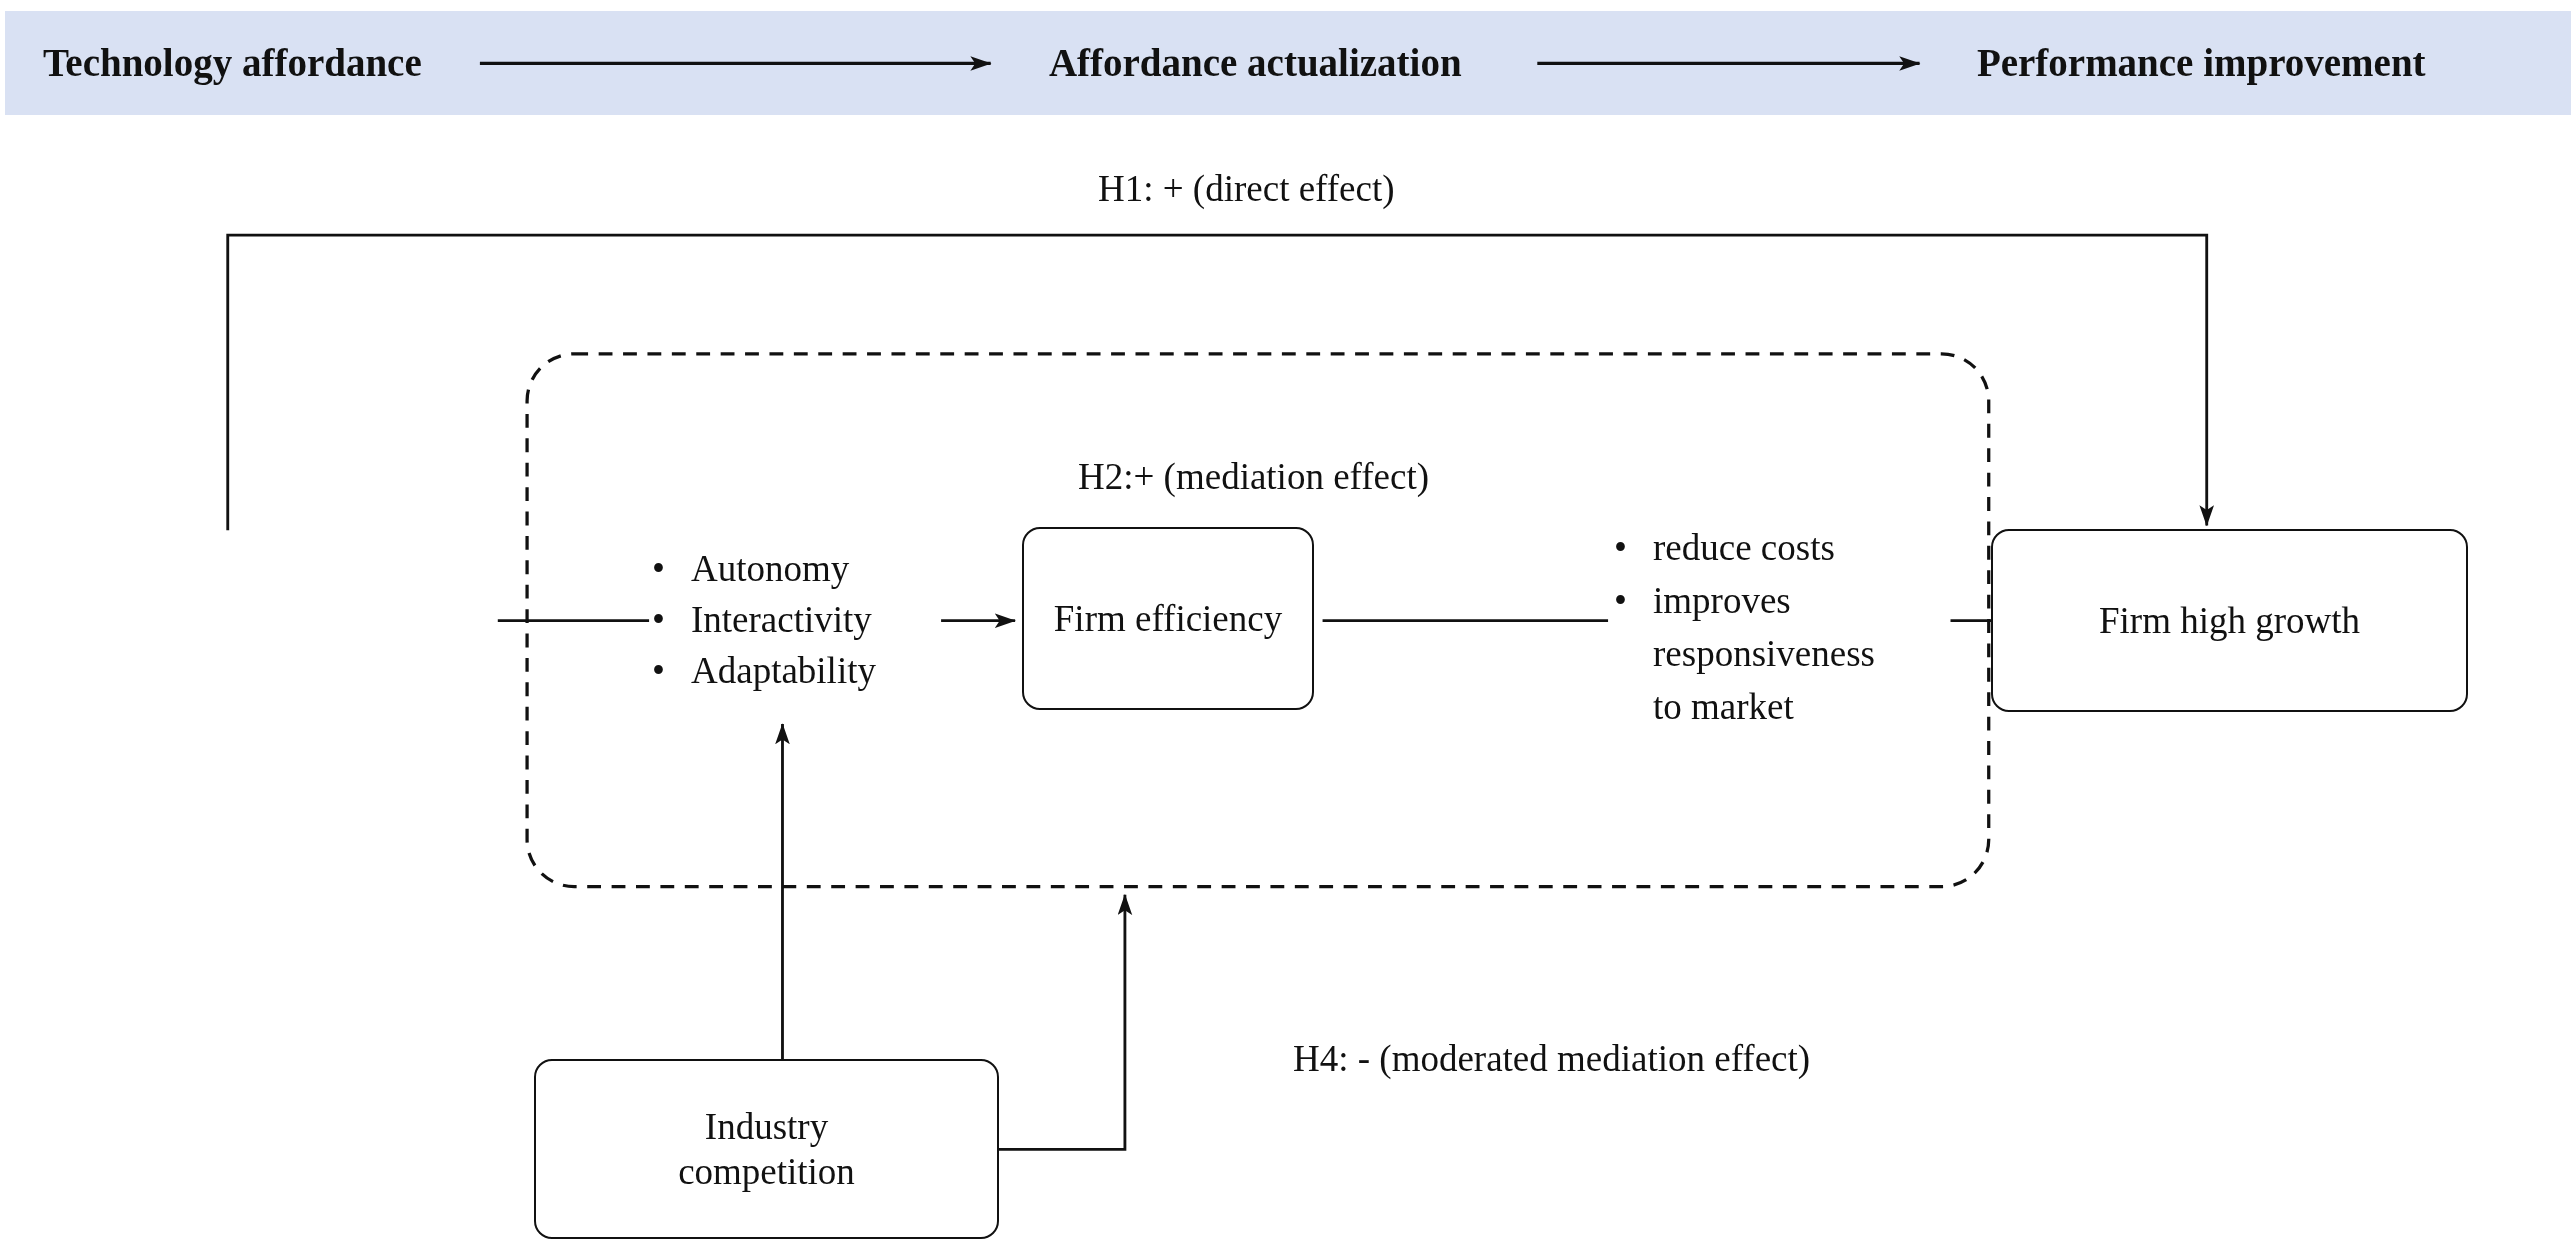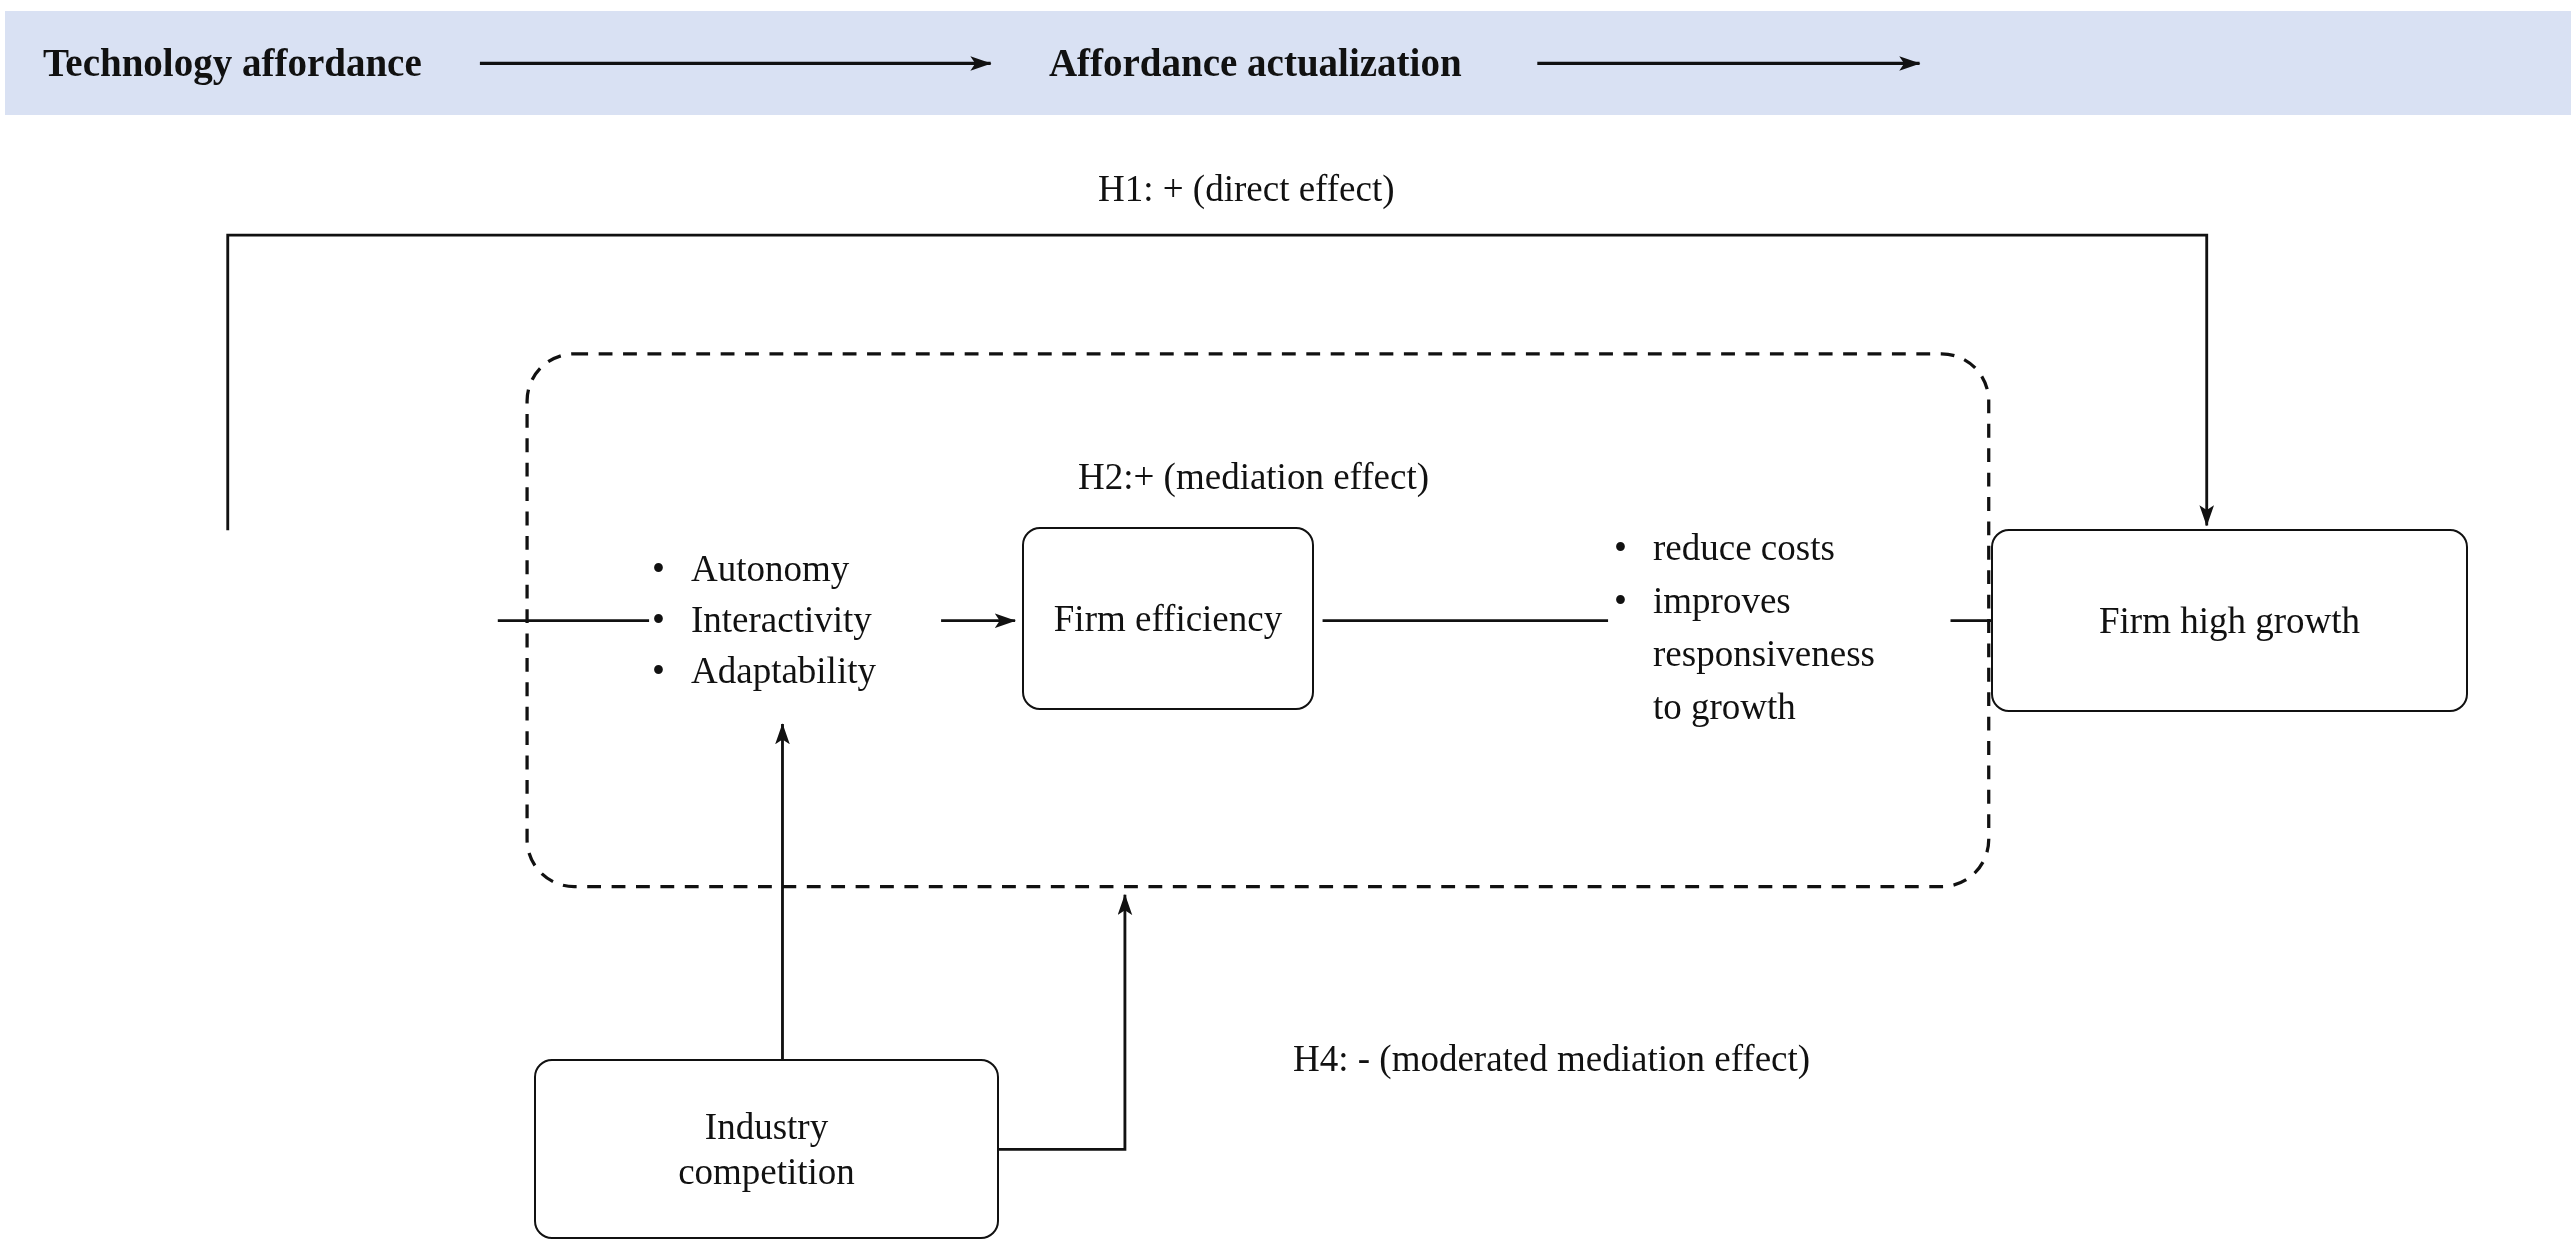--- a/index.html
+++ b/index.html
@@ -57,20 +57,21 @@
   .blist .txt{white-space:nowrap;}
 </style>
 </head>
 <body>
 
 <div id="canvas">
 
   <div class="banner">
     <span class="stage stage1">Technology affordance</span>
     <span class="stage stage2">Affordance actualization</span>
+    <span class="stage stage3">Performance improvement</span>
   </div>
 
   <svg id="wires" viewBox="0 0 3167 1533" xmlns="http://www.w3.org/2000/svg">
     <defs>
       <marker id="barb" markerUnits="userSpaceOnUse" markerWidth="30" markerHeight="22" refX="25" refY="9" orient="auto">
         <path d="M0,0 L26,9 L0,18 L6,9 Z" fill="#111"></path>
       </marker>
     </defs>
 
     <line x1="590" y1="78" x2="1218" y2="78" stroke="#111" stroke-width="4" marker-end="url(#barb)"></line>
@@ -134,18 +135,18 @@
     <div class="row">
       <span class="dot">•</span>
       <span class="txt">improves</span>
     </div>
     <div class="row">
       <span class="dot hidden">•</span>
       <span class="txt">responsiveness</span>
     </div>
     <div class="row">
       <span class="dot hidden">•</span>
-      <span class="txt">to growth</span>
+      <span class="txt">to market</span>
     </div>
   </div>
 
 </div>
 
 
 </body></html>

